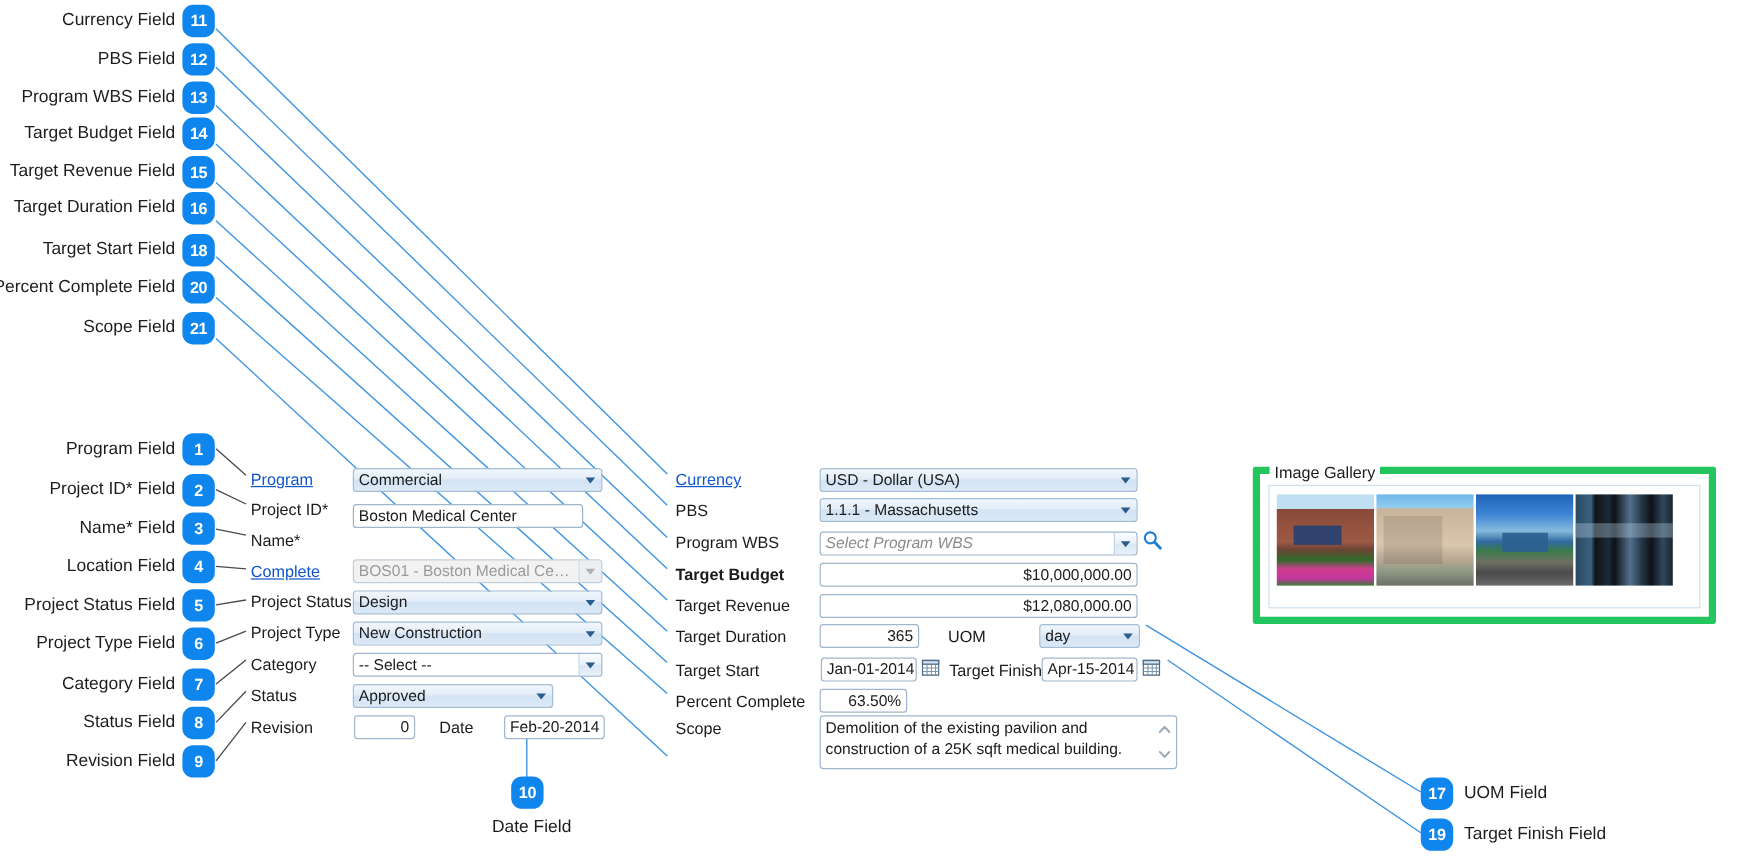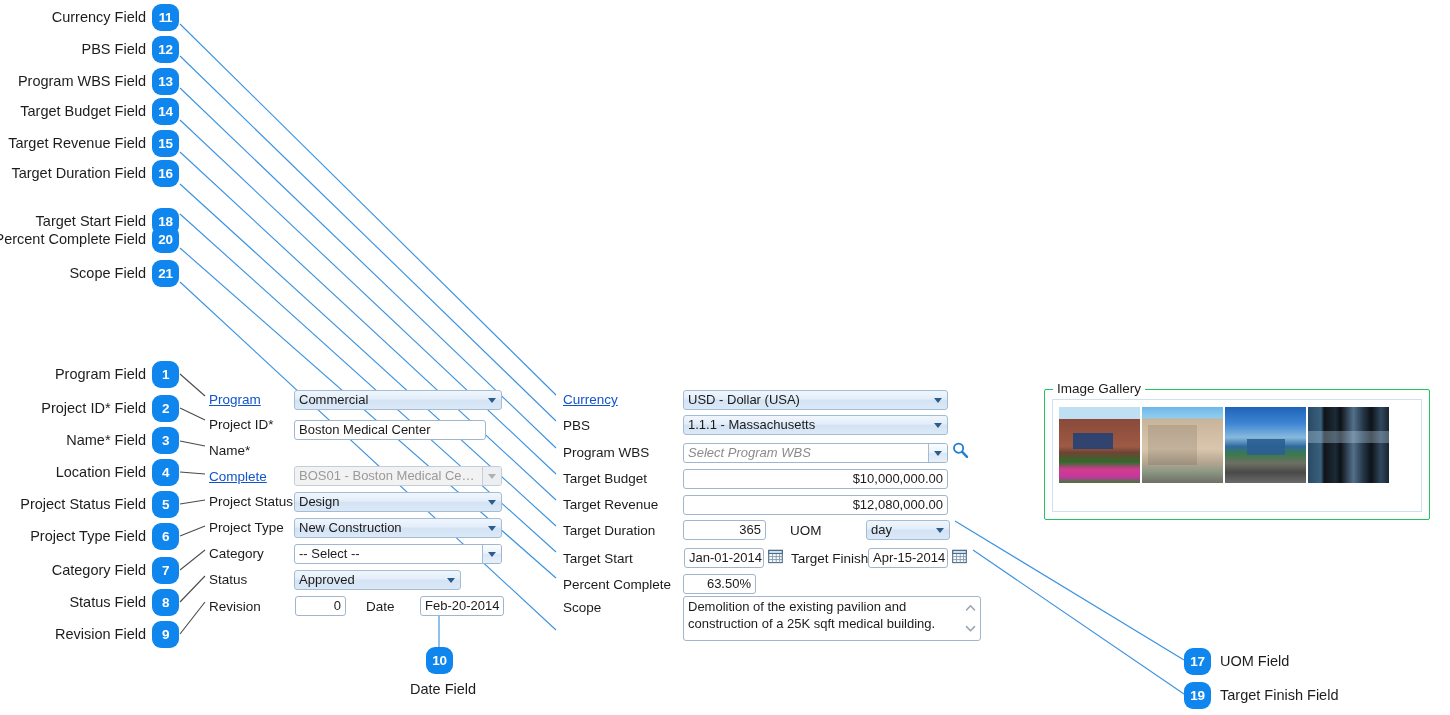--- a/index.html
+++ b/index.html
@@ -90,21 +90,21 @@
   .ta .sb{
     position:absolute;right:1px;top:1px;bottom:1px;width:17px;background:#fff;
   }
   .ta .sb .up,.ta .sb .dn{position:absolute;left:2px;width:13px;height:13px;}
   .ta .sb .up{top:4px;}
   .ta .sb .dn{bottom:4px;}
 
   
   #gallery{
     position:absolute;box-sizing:border-box;
-    border:1px solid #22c55e;border-radius:2px;
+    border:6px solid #22c55e;border-radius:2px;
   }
   #gallery .legend{
     position:absolute;top:-9px;left:8px;background:#fff;padding:0 4px;
     font-size:13.5px;color:#1b1b1b;
   }
   #gallery .inner{
     position:absolute;left:7px;right:7px;top:9px;bottom:7px;
     border:1px solid #cfe0ef;background:#fff;
   }
   .thumbs{position:absolute;left:6px;top:7px;display:flex;}
@@ -177,21 +177,21 @@
     <span class="badge">14</span>
   </div>
   <div class="callout" style="left:152px;top:130px;">
     <span class="callout-label">Target Revenue Field</span>
     <span class="badge">15</span>
   </div>
   <div class="callout" style="left:152px;top:160px;">
     <span class="callout-label">Target Duration Field</span>
     <span class="badge">16</span>
   </div>
-  <div class="callout" style="left:152px;top:208px;border-radius:11px;">
+  <div class="callout" style="left:152px;top:195px;border-radius:11px;">
     <span class="callout-label">Target Start Field</span>
     <span class="badge">18</span>
   </div>
   <div class="callout" style="left:152px;top:226px;">
     <span class="callout-label">Percent Complete Field</span>
     <span class="badge">20</span>
   </div>
   <div class="callout" style="left:152px;top:260px;">
     <span class="callout-label">Scope Field</span>
     <span class="badge">21</span>
@@ -317,21 +317,21 @@
     <span class="cap ph">Select Program WBS</span>
     <i class="btn"></i>
   </div>
   <span class="mag" style="left:951px;top:441px;">
     <svg width="18" height="18" viewBox="0 0 18 18">
       <circle cx="7.6" cy="7.2" r="4.6" fill="none" stroke="#1f7fd0" stroke-width="1.8"></circle>
       <line x1="11.2" y1="10.8" x2="16" y2="15.8" stroke="#1f7fd0" stroke-width="2.4" stroke-linecap="round"></line>
     </svg>
   </span>
 
-  <span class="flabel" style="left:563px;top:471px;">Target Budget</span>
+  <span class="flabel" style="left:563px;top:471px;font-weight:bold;">Target Budget</span>
   <div class="fld num" style="left:683px;top:469px;width:265px;">
     <span>$10,000,000.00</span>
   </div>
 
   <span class="flabel" style="left:563px;top:497px;">Target Revenue</span>
   <div class="fld num" style="left:683px;top:495px;width:265px;">
     <span>$12,080,000.00</span>
   </div>
 
   <span class="flabel" style="left:563px;top:523px;">Target Duration</span>

